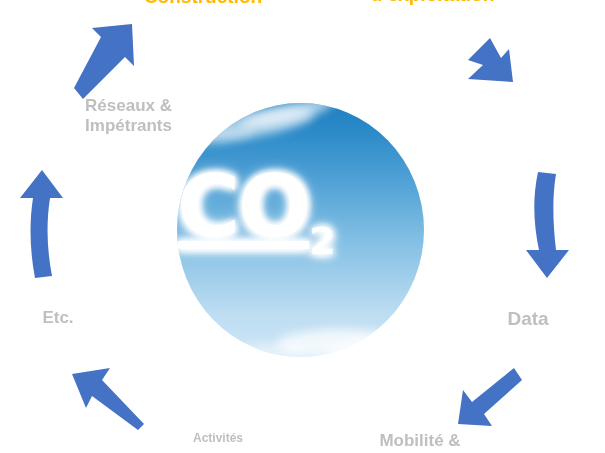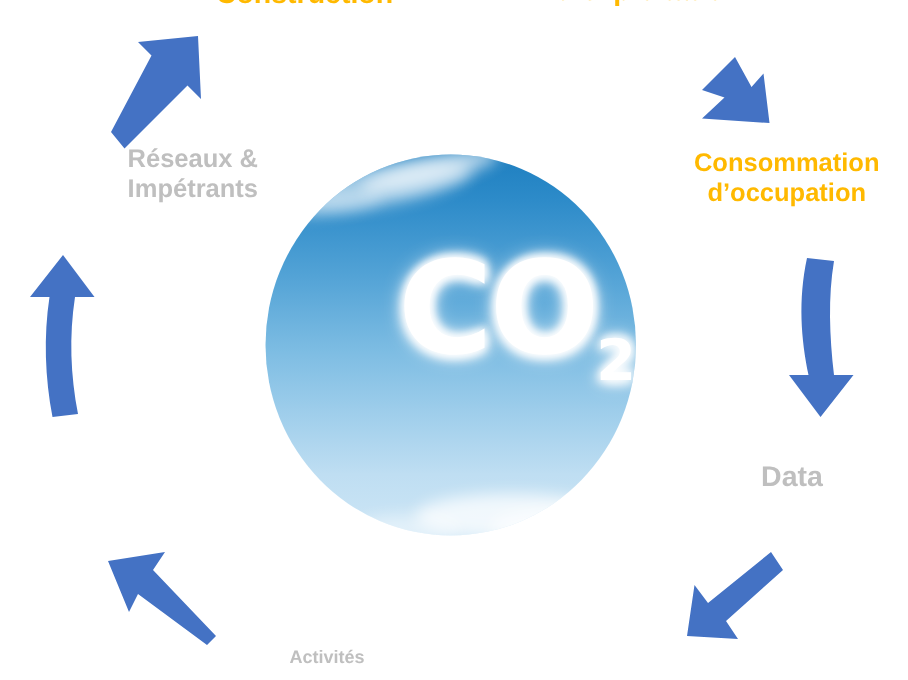--- a/index.html
+++ b/index.html
@@ -52,34 +52,35 @@
   .wisp-d { left: 100px; top: 226px; width: 130px; height: 30px; opacity: .75; }
   .wisp-e { left: 150px; top: 236px; width: 90px;  height: 24px; opacity: .6; }
   .wisp-f { left: 60px;  top: 240px; width: 70px;  height: 18px; opacity: .45; }
 
   
   .co2-text {
     position: absolute;
     left: 0;
     top: 60px;
     width: 100%;
-    text-align: right;
+    text-align: left;
     font-family: "DejaVu Sans", sans-serif;
     font-weight: bold;
     font-size: 86px;
     line-height: 1;
     color: #ffffff;
     letter-spacing: -2px;
     text-shadow:
        0 0 6px rgba(255,255,255,.95),
        0 0 14px rgba(255,255,255,.85),
        3px 3px 7px rgba(255,255,255,.7),
       -3px 2px 7px rgba(255,255,255,.7),
        2px -3px 6px rgba(255,255,255,.6);
     pointer-events: none;
+    text-decoration: underline;
   }
   .co2-text .sub {
     font-size: 38px;
     vertical-align: sub;
     letter-spacing: 0;
   }
 
   
   .label {
     position: absolute;
@@ -141,28 +142,28 @@
     <div class="cloud-wisp wisp-d"></div>
     <div class="cloud-wisp wisp-e"></div>
     <div class="cloud-wisp wisp-f"></div>
     <div class="co2-text"><span>CO</span><span class="sub">2</span></div>
   </div>
 
   <div class="label accent" id="label-construction">Construction</div>
 
   <div class="label accent" id="label-exploitation">d’exploitation</div>
 
-  <div class="label accent" id="label-consommation">Consommation
-d’occupation</div>
 
   <div class="label muted" id="label-data">Data</div>
 
+  <div class="label muted" id="label-mobilite">Mobilité &amp;</div>
 
   <div class="label muted" id="label-activites">Activités</div>
 
+  <div class="label muted" id="label-etc">Etc.</div>
 
   <div class="label muted" id="label-reseaux">Réseaux &amp;
 Impétrants</div>
 
   <div class="arrow" style="left:70px; top:22px;">
     <svg width="68" height="78" viewBox="0 0 68 78">
       <path d="M4 66 L13 77 L55 35 L64 44 L62 2 L22 6 L31 15 Z" fill="#4472C4"></path>
     </svg>
   </div>
 

